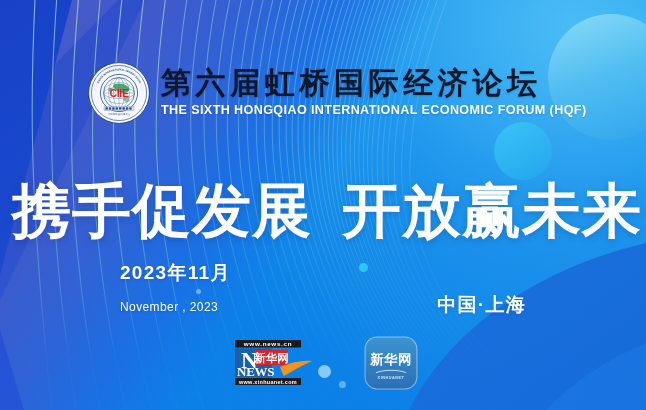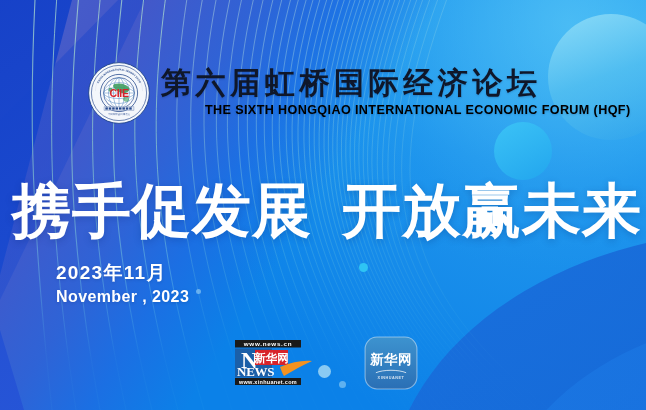--- a/index.html
+++ b/index.html
@@ -116,29 +116,28 @@
   #forum-title-cn {
     color: #0f172a;
     font-size: 30px;
     font-weight: 700;
     letter-spacing: 4.6px;
     line-height: 1.08;
     white-space: nowrap;
     text-shadow: 0 1px 2px rgba(0,30,90,.22);
   }
   #forum-title-en {
-    color: #000000;
+    color: #ffffff;
     font-size: 12.6px;
     font-weight: 700;
     letter-spacing: .38px;
     line-height: 1.25;
     margin-top: 4px;
     white-space: nowrap;
     text-shadow: 0 1px 2px rgba(0,30,90,.22);
-    margin-left: 44px;
   }
 
   
   #slogan {
     position: absolute;
     left: 8px; right: 0; top: 182px;
     text-align: center;
     color: #ffffff;
     font-size: 59px;
     font-weight: 800;
@@ -148,42 +147,42 @@
     text-shadow: 0 2px 7px rgba(0,40,110,.25);
   }
   #slogan .gap { display: inline-block; width: 30px; }
 
   
   #meta-row {
     position: absolute;
     left: 0; right: 0; top: 262px;
     display: flex;
     justify-content: space-between;
-    padding: 0 56px;
+    padding: 0 120px;
     box-sizing: border-box;
     color: #ffffff;
     align-items: flex-end;
   }
   .meta-col { display: flex; flex-direction: column; }
   #date-col { align-items: flex-start; }
   #place-col { align-items: flex-end; }
   .meta-cn {
     font-size: 19px;
     font-weight: 700;
     letter-spacing: 1.3px;
     line-height: 1.18;
     white-space: nowrap;
     text-shadow: 0 1px 3px rgba(0,40,110,.22);
   }
   .meta-en {
-    font-size: 16px;
-    font-weight: 700;
+    font-size: 12px;
+    font-weight: 400;
     letter-spacing: .4px;
     line-height: 1.3;
-    margin-top: 3px;
+    margin-top: 16px;
     white-space: nowrap;
     text-shadow: 0 1px 3px rgba(0,40,110,.22);
   }
 
   
   #footer-logos {
     position: absolute;
     left: 0; right: 0; top: 336px;
     display: flex;
     justify-content: center;
@@ -355,20 +354,21 @@
   </div>
 
   <div id="slogan"><span>携手促发展</span><span class="gap"></span><span>开放赢未来</span></div>
 
   <div id="meta-row">
     <div class="meta-col" id="date-col">
       <div class="meta-cn">2023年11月</div>
       <div class="meta-en">November , 2023</div>
     </div>
     <div class="meta-col" id="place-col">
+      <div class="meta-cn">中国·上海</div>
     </div>
   </div>
 
   <div id="footer-logos">
 
     <svg id="xinhua-wordmark" viewBox="0 0 176 100">
       <rect x="0" y="0" width="176" height="100" fill="#2a2a2a" opacity="0"></rect>
 
       <rect x="14" y="4" width="132" height="15" fill="#1a1a1a"></rect>
       <text x="80" y="16" text-anchor="middle" font-family="'Liberation Sans', sans-serif" font-size="12.5" font-weight="700" fill="#ffffff" letter-spacing="1.4">www.news.cn</text>

